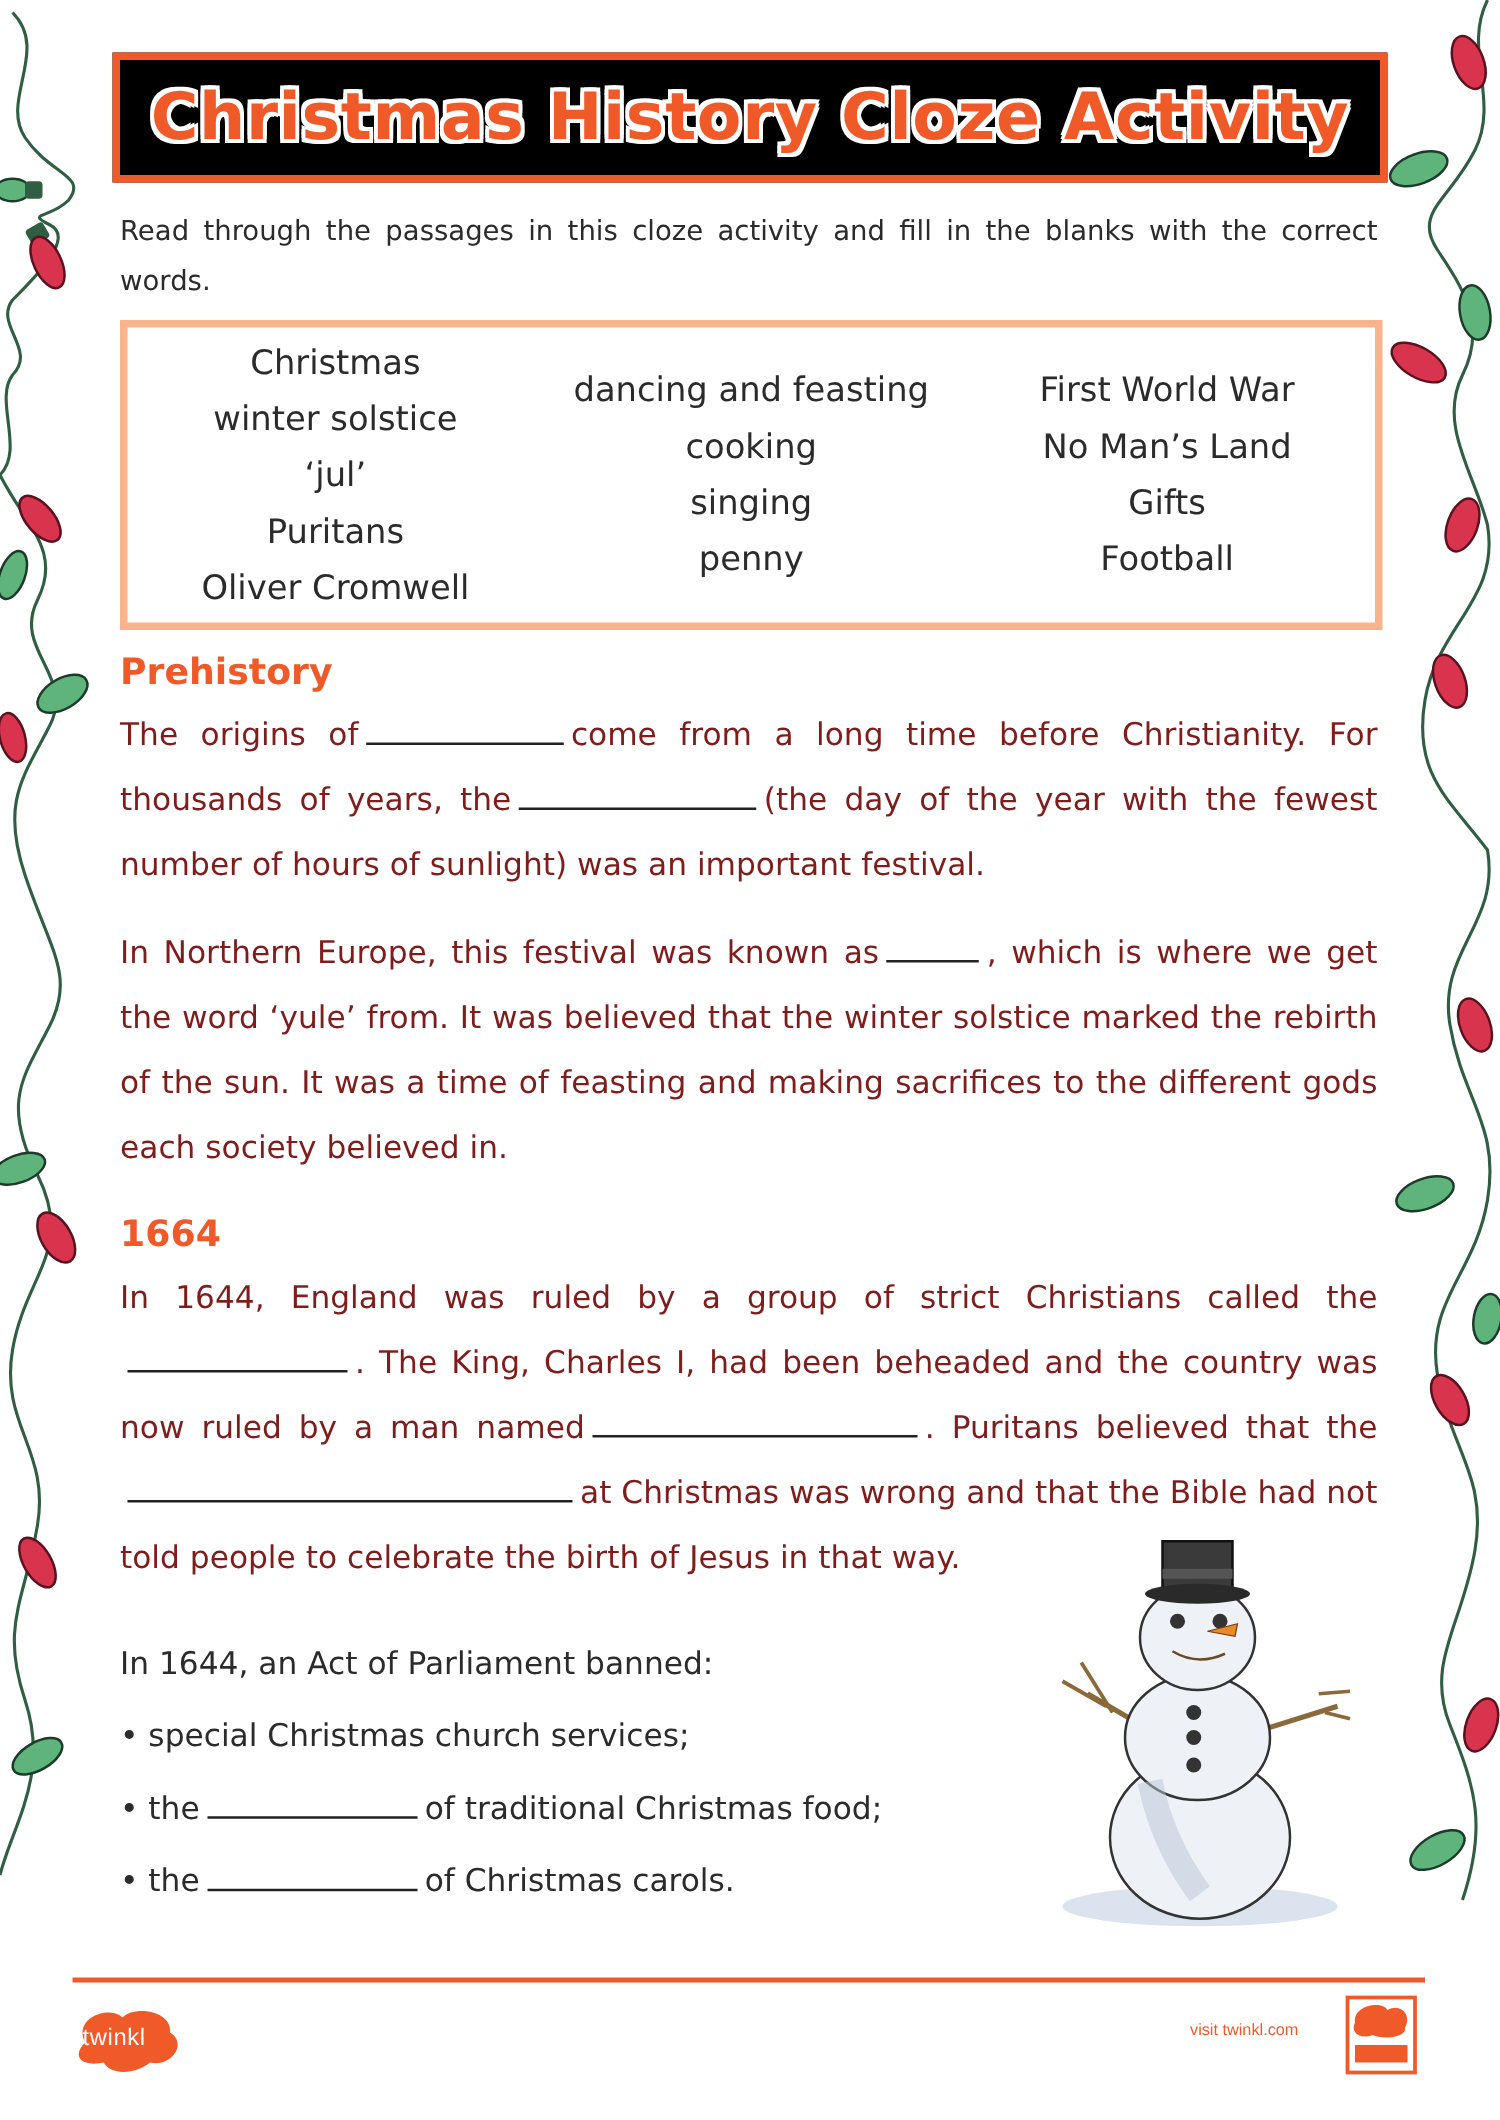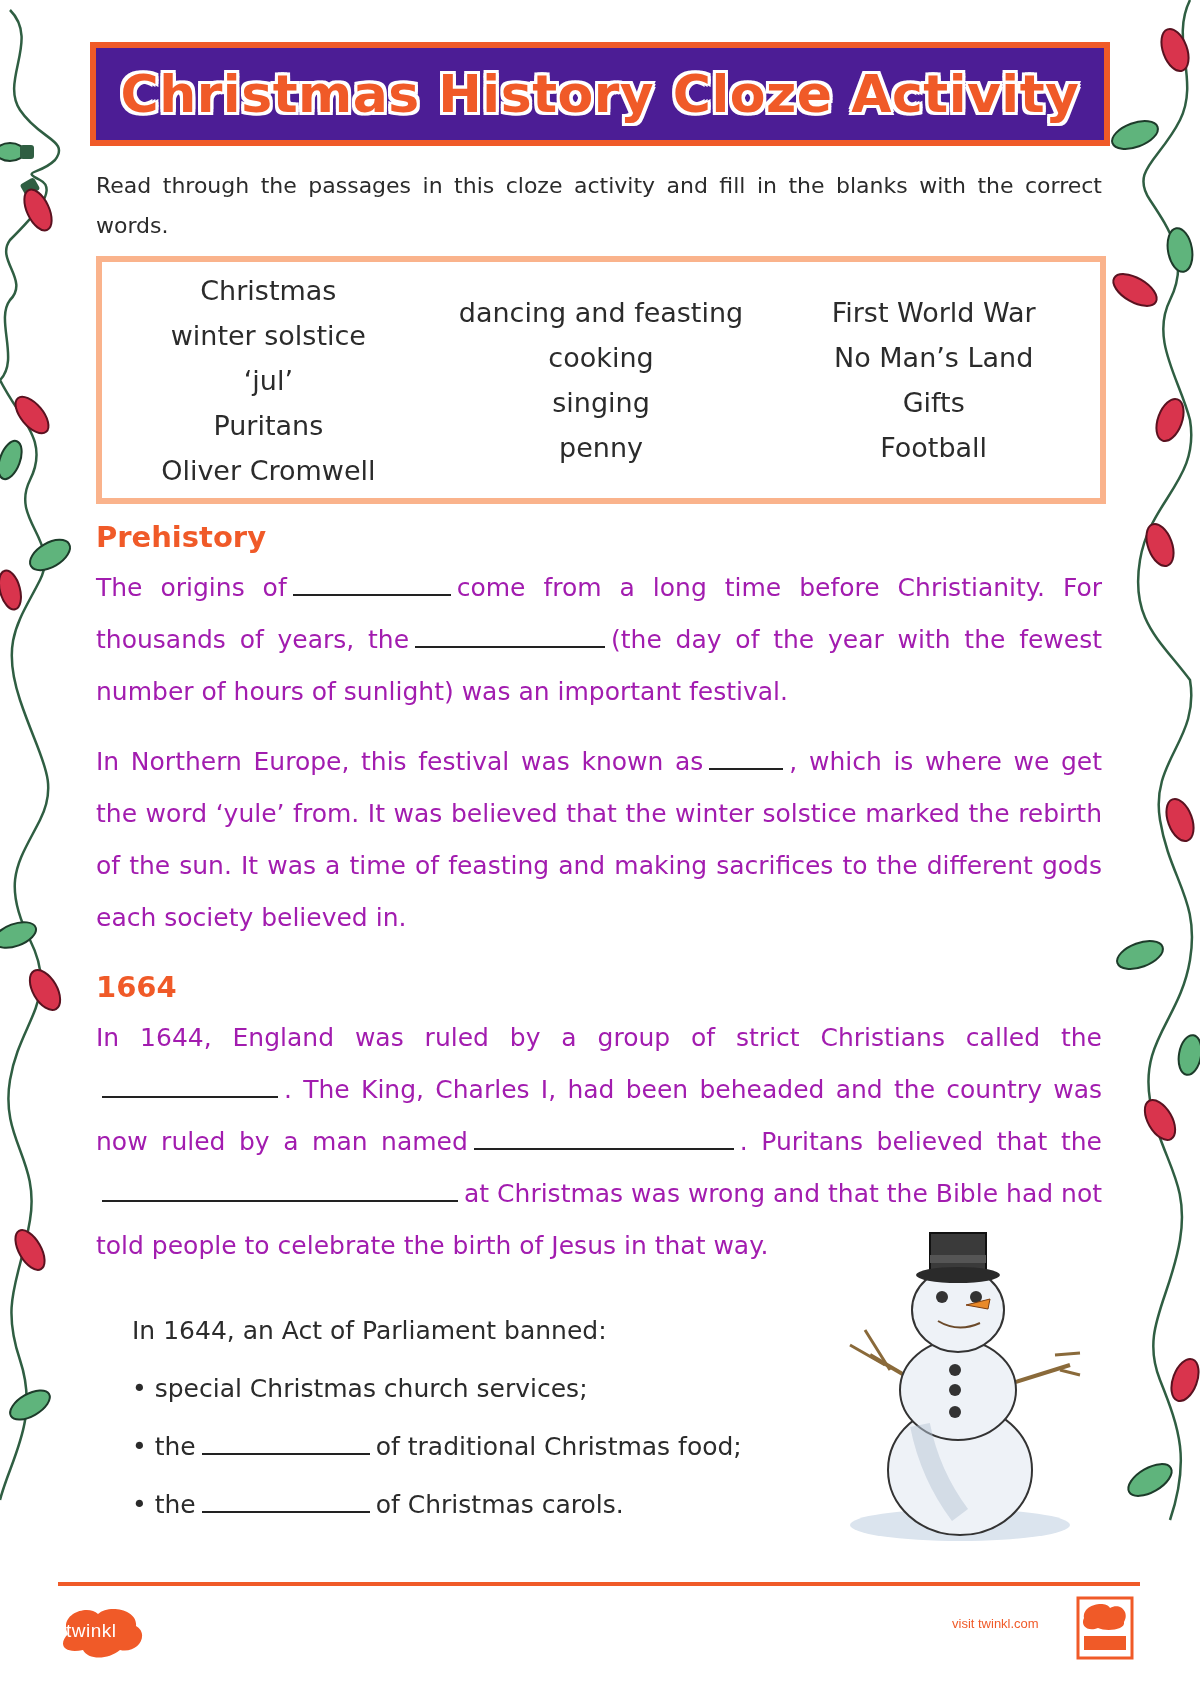--- a/index.html
+++ b/index.html
@@ -5,21 +5,21 @@
   * { box-sizing: border-box; margin: 0; padding: 0; }
   html, body { width: 1200px; height: 1696px; background: #ffffff; overflow: hidden; }
   body { position: relative; font-family: "DejaVu Sans", sans-serif; color: #2b2b2b; }
 
   .deco { position: absolute; top: 0; height: 1696px; width: 100px; }
   .deco.left { left: 0; }
   .deco.right { right: 0; width: 110px; }
 
   .title-box {
     position: absolute; left: 90px; top: 42px; width: 1020px; height: 104px;
-    border: 6px solid #f05a28; background: #4c1d95;
+    border: 6px solid #f05a28; background: #000000;
     display: flex; align-items: center; justify-content: center;
   }
   .title-box h1 {
     font-family: "DejaVu Sans", sans-serif; font-weight: bold; font-size: 52px;
     color: #f05a28; letter-spacing: 0.5px;
     text-shadow: -3px -3px 0 #fff, 3px -3px 0 #fff, -3px 3px 0 #fff, 3px 3px 0 #fff,
                  0 -3px 0 #fff, 0 3px 0 #fff, -3px 0 0 #fff, 3px 0 0 #fff;
   }
 
   .intro {
@@ -31,25 +31,25 @@
     position: absolute; left: 96px; top: 256px; width: 1010px; height: 248px;
     border: 6px solid #fab38c; display: flex; 
   }
   .wb-col { flex: 1; display: flex; flex-direction: column; align-items: center; justify-content: center; }
   .wb-col span { font-size: 27px; line-height: 45px; color: #2b2b2b; }
 
   .h2 { position: absolute; left: 96px; font-size: 29px; font-weight: bold; color: #f05a28; }
 
   .para {
     position: absolute; left: 96px; width: 1006px; font-size: 25px; line-height: 52px;
-    text-align: justify; color: #a21caf;
+    text-align: justify; color: #7f1d1d;
   }
   .blank { display: inline-block; border-bottom: 2px solid #222; vertical-align: baseline; height: 1.1em; margin: 0 6px; }
 
-  .bullets { position: absolute; left: 96px; top: 1302px; width: 700px; font-size: 25px; color: #2b2b2b; margin-left: 36px; }
+  .bullets { position: absolute; left: 96px; top: 1302px; width: 700px; font-size: 25px; color: #2b2b2b; }
   .bullets .b { line-height: 58px; }
 
   .snowman { position: absolute; left: 830px; top: 1225px; width: 260px; height: 320px; }
 
   .footer-line { position: absolute; left: 58px; top: 1582px; width: 1082px; height: 4px; background: #f05a28; }
   .logo { position: absolute; left: 58px; top: 1604px; width: 90px; height: 56px; }
   .logo-text {
     position: absolute; left: 66px; top: 1620px; font-size: 19px; color: #fff;
     font-family: "Liberation Sans", sans-serif; letter-spacing: 0.5px;
   }

